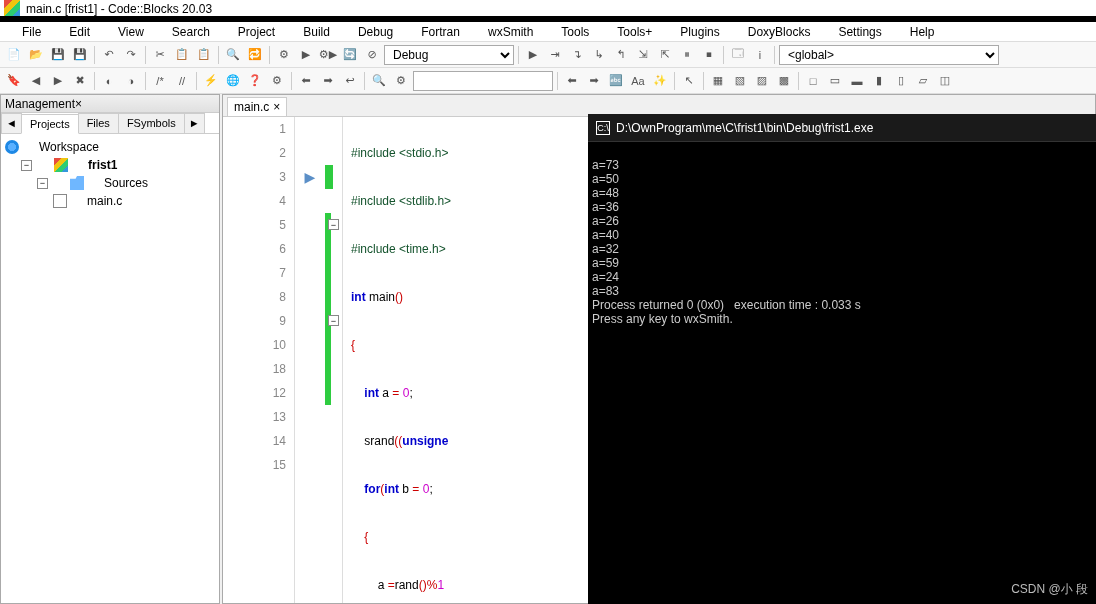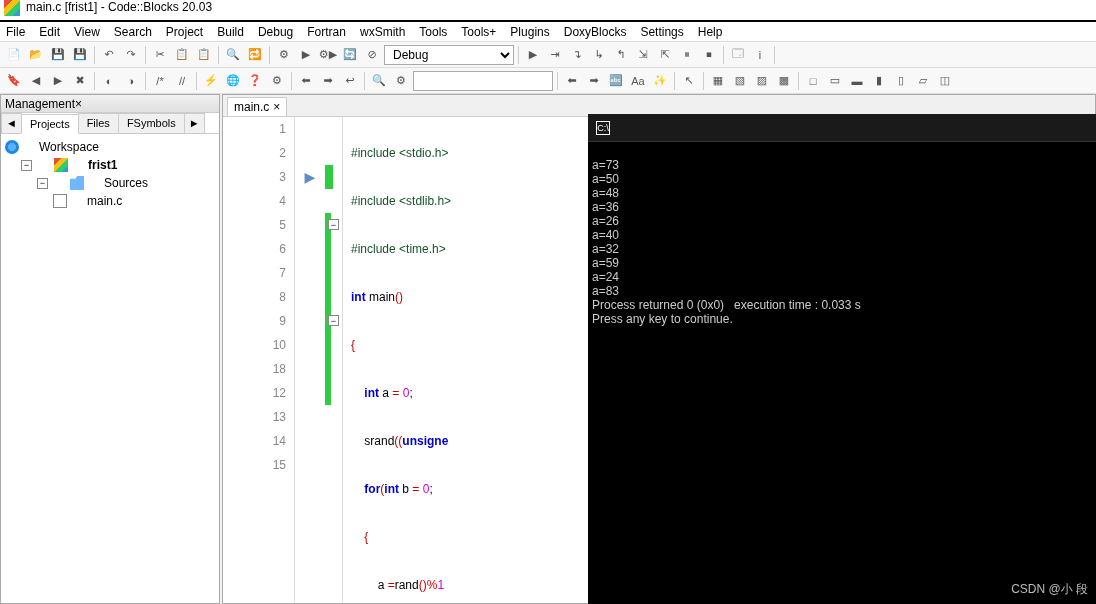--- a/index.html
+++ b/index.html
@@ -1,19 +1,19 @@
 <!DOCTYPE html>
 <html><head>
 <meta charset="utf-8">
 <style>
 * { margin:0; padding:0; box-sizing:border-box; font-family:"Segoe UI",Tahoma,sans-serif; font-size:12px; }
 body { width:1096px; height:604px; background:#f0f0f0; overflow:hidden; position:relative; }
-.titlebar { height:22px; background:#fff; display:flex; align-items:flex-start; padding:0 4px; border-bottom:2px solid #000000; }
+.titlebar { height:22px; background:#fff; display:flex; align-items:flex-end; padding:0 4px; border-bottom:6px solid #000000; }
 .titlebar .logo { width:16px; height:16px; background:linear-gradient(135deg,#e74c3c 25%,#f1c40f 25% 50%,#2ecc71 50% 75%,#3498db 75%); margin-right:6px; }
-.menubar { height:20px; background:#fff; display:flex; align-items:center; padding:0 0; gap:2px; border-bottom:1px solid #ddd; }
+.menubar { height:20px; background:#fff; display:flex; align-items:center; padding:0 16px; gap:16px; border-bottom:1px solid #ddd; }
 .menubar span { padding:2px 6px; cursor:default; }
 .toolbar { height:26px; background:#f8f8f8; display:flex; align-items:center; padding:0 4px; gap:2px; border-bottom:1px solid #ddd; }
 .tbtn { width:20px; height:20px; border:1px solid transparent; display:flex; align-items:center; justify-content:center; font-size:11px; color:#555; cursor:pointer; }
 .tsep { width:1px; height:18px; background:#ccc; margin:0 2px; }
 .toolbar select, .toolbar input { height:20px; font-size:12px; border:1px solid #aaa; background:#fff; padding:0 4px; }
 .main { display:flex; height:calc(604px - 22px - 20px - 26px - 26px); position:relative; }
 .mgmt { width:220px; background:#fff; border:1px solid #aaa; display:flex; flex-direction:column; }
 .mgmt-title { height:18px; background:linear-gradient(#f0f0f0,#e0e0e0); border-bottom:1px solid #ccc; display:flex; align-items:center; justify-content:flex-start; padding:0 4px; font-size:11px; }
 .mgmt-tabs { display:flex; border-bottom:1px solid #ccc; }
 .mgmt-tab { padding:3px 8px; border:1px solid #ccc; border-bottom:none; margin-right:-1px; font-size:11px; background:#f0f0f0; cursor:pointer; }
@@ -107,20 +107,21 @@
   <span class="tbtn">↳</span>
   <span class="tbtn">↰</span>
   <span class="tbtn">⇲</span>
   <span class="tbtn">⇱</span>
   <span class="tbtn">⏸</span>
   <span class="tbtn">⏹</span>
   <span class="tsep"></span>
   <span class="tbtn">🗔</span>
   <span class="tbtn">ℹ</span>
   <span class="tsep"></span>
+  <select style="width:220px"><option>&lt;global&gt;</option></select>
 </div>
 
 <div class="toolbar">
   <span class="tbtn">🔖</span>
   <span class="tbtn">◀</span>
   <span class="tbtn">▶</span>
   <span class="tbtn">✖</span>
   <span class="tsep"></span>
   <span class="tbtn">◐</span>
   <span class="tbtn">◑</span>
@@ -253,19 +254,20 @@
 
 
       </div>
     </div>
   </div>
 </div>
 
 <div class="console">
   <div class="console-title">
     <span class="cico">C:\</span>
+    <span>D:\OwnProgram\me\C\frist1\bin\Debug\frist1.exe</span>
   </div>
   <div class="console-body">
-<div>a=73</div><div>a=50</div><div>a=48</div><div>a=36</div><div>a=26</div><div>a=40</div><div>a=32</div><div>a=59</div><div>a=24</div><div>a=83</div><div></div><div>Process returned 0 (0x0)   execution time : 0.033 s</div><div>Press any key to continue.</div>
+<div>a=73</div><div>a=50</div><div>a=48</div><div>a=36</div><div>a=26</div><div>a=40</div><div>a=32</div><div>a=59</div><div>a=24</div><div>a=83</div><div></div><div>Process returned 0 (0x0)   execution time : 0.033 s</div><div>Press any key to wxSmith.</div>
   </div>
 </div>
 
 <div class="watermark">CSDN @小 段</div>
 
 </body></html>

